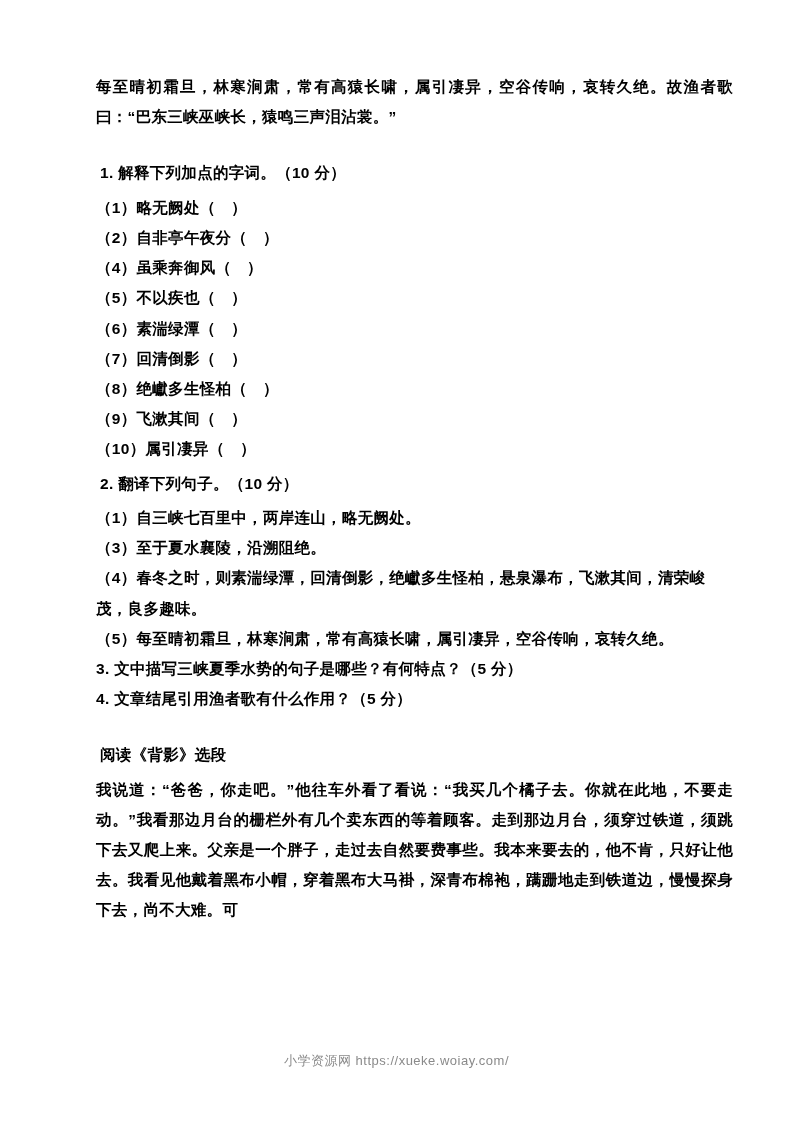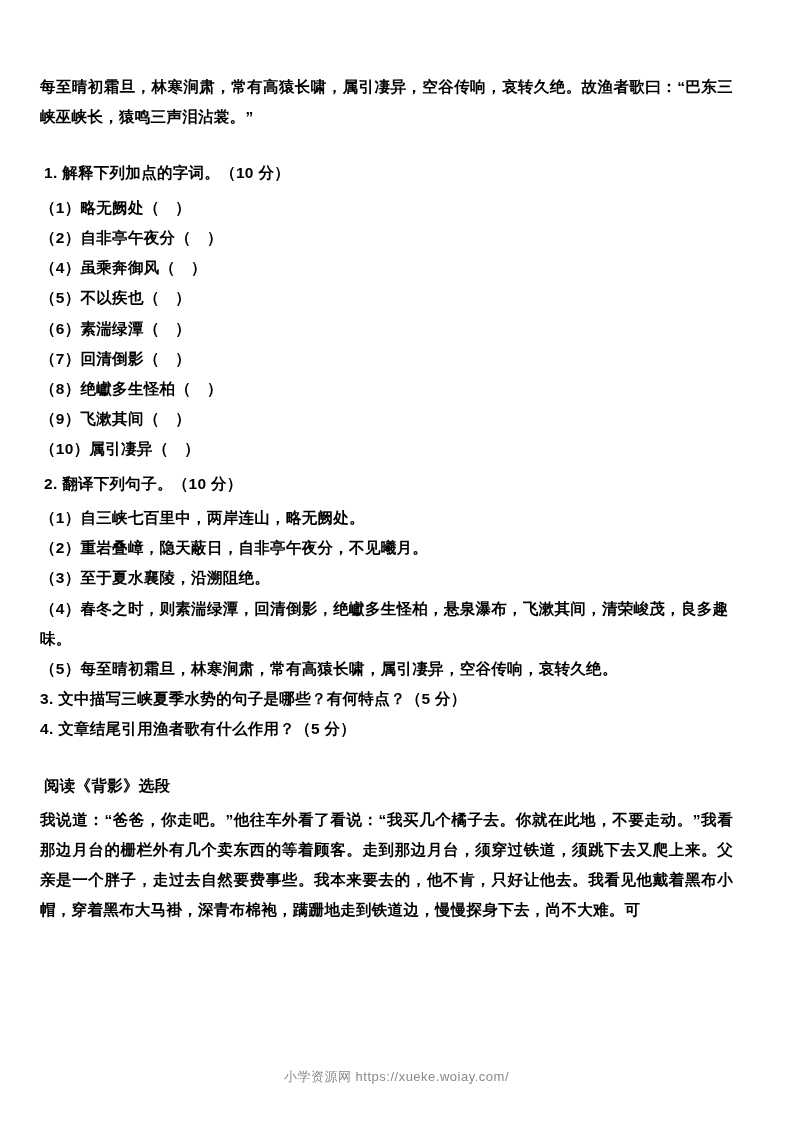--- a/index.html
+++ b/index.html
@@ -14,21 +14,21 @@
     color: #000000;
     position: relative;
     overflow: hidden;
   }
   .page {
     position: absolute;
     left: 0; top: 0;
     width: 793px;
     height: 1122px;
     box-sizing: border-box;
-    padding: 72px 60px 40px 40px;
+    padding: 72px 60px 40px 96px;
   }
   .doc {
     font-size: 15.5px;
     font-weight: bold;
     line-height: 1.95;
     letter-spacing: 0.3px;
   }
   .para {
     margin: 0;
     text-align: justify;
@@ -48,21 +48,21 @@
     margin: 0;
   }
   .passage {
     margin: 0;
     text-align: justify;
   }
   .watermark {
     position: absolute;
     left: 0;
     right: 0;
-    bottom: 36px;
+    bottom: 52px;
     text-align: center;
     font-size: 13px;
     font-weight: normal;
     color: #8a8a8a;
     letter-spacing: 0.5px;
   }
 </style>
 </head>
 <body>
 
@@ -79,21 +79,20 @@
     <p class="list-line">（4）虽乘奔御风（　）</p>
     <p class="list-line">（5）不以疾也（　）</p>
     <p class="list-line">（6）素湍绿潭（　）</p>
     <p class="list-line">（7）回清倒影（　）</p>
     <p class="list-line">（8）绝巘多生怪柏（　）</p>
     <p class="list-line">（9）飞漱其间（　）</p>
     <p class="list-line">（10）属引凄异（　）</p>
 
     <p class="section-head">2. 翻译下列句子。（10 分）</p>
     <p class="q-line">（1）自三峡七百里中，两岸连山，略无阙处。</p>
-    <p class="q-line">（2）重岩叠嶂，隐天蔽日，自非亭午夜分，不见曦月。</p>
     <p class="q-line">（3）至于夏水襄陵，沿溯阻绝。</p>
     <p class="q-line">（4）春冬之时，则素湍绿潭，回清倒影，绝巘多生怪柏，悬泉瀑布，飞漱其间，清荣峻茂，良多趣味。</p>
     <p class="q-line">（5）每至晴初霜旦，林寒涧肃，常有高猿长啸，属引凄异，空谷传响，哀转久绝。</p>
 
     <p class="q-line">3. 文中描写三峡夏季水势的句子是哪些？有何特点？（5 分）</p>
     <p class="q-line">4. 文章结尾引用渔者歌有什么作用？（5 分）</p>
 
     <div class="block-gap"></div>
 
     <p class="section-head">阅读《背影》选段</p>

